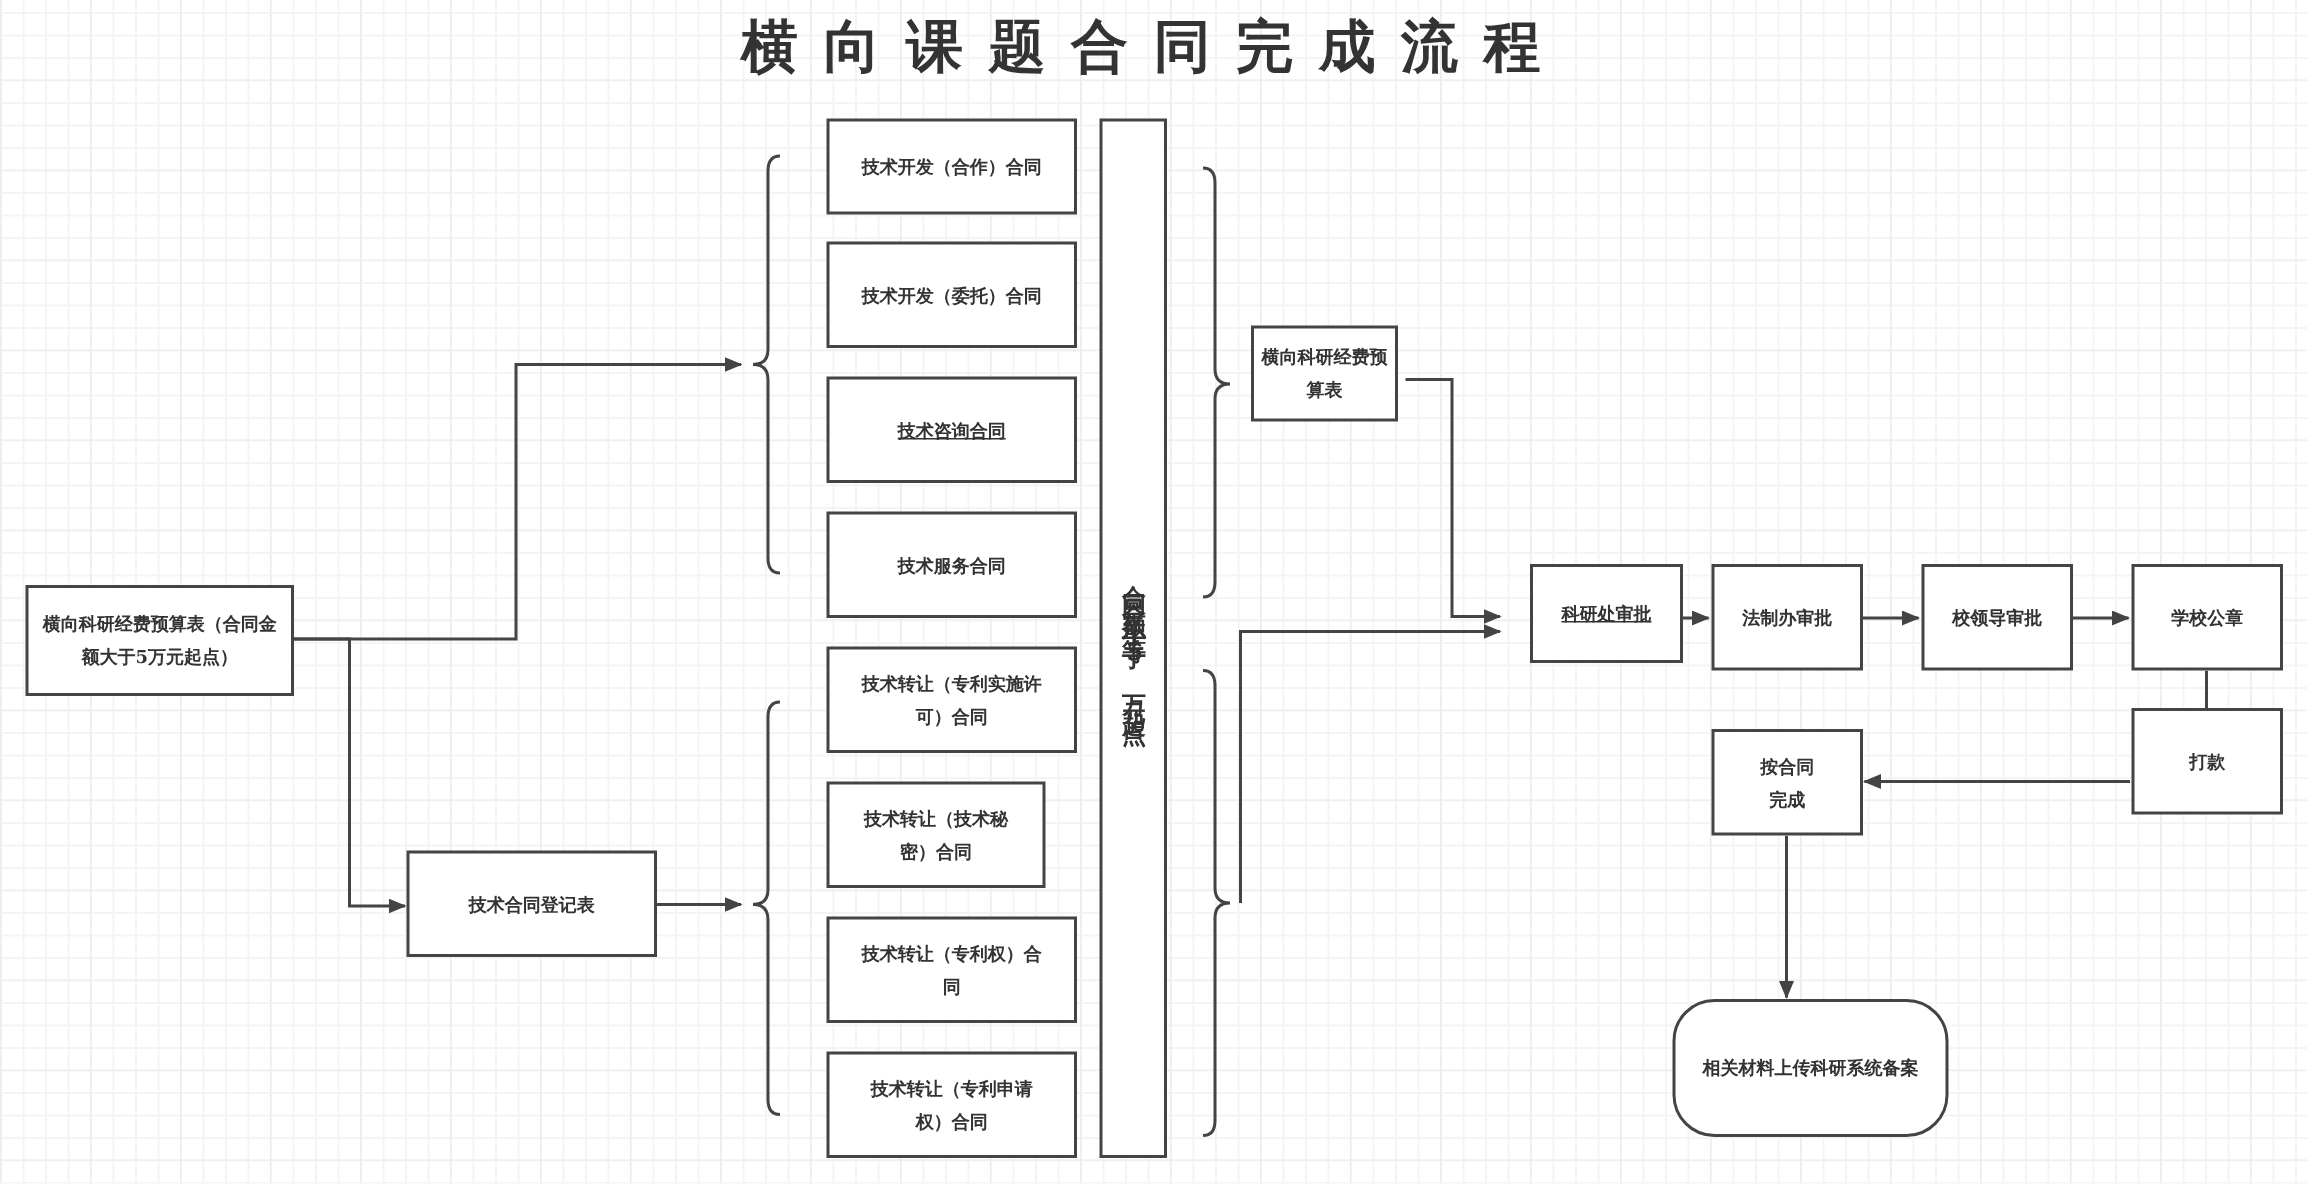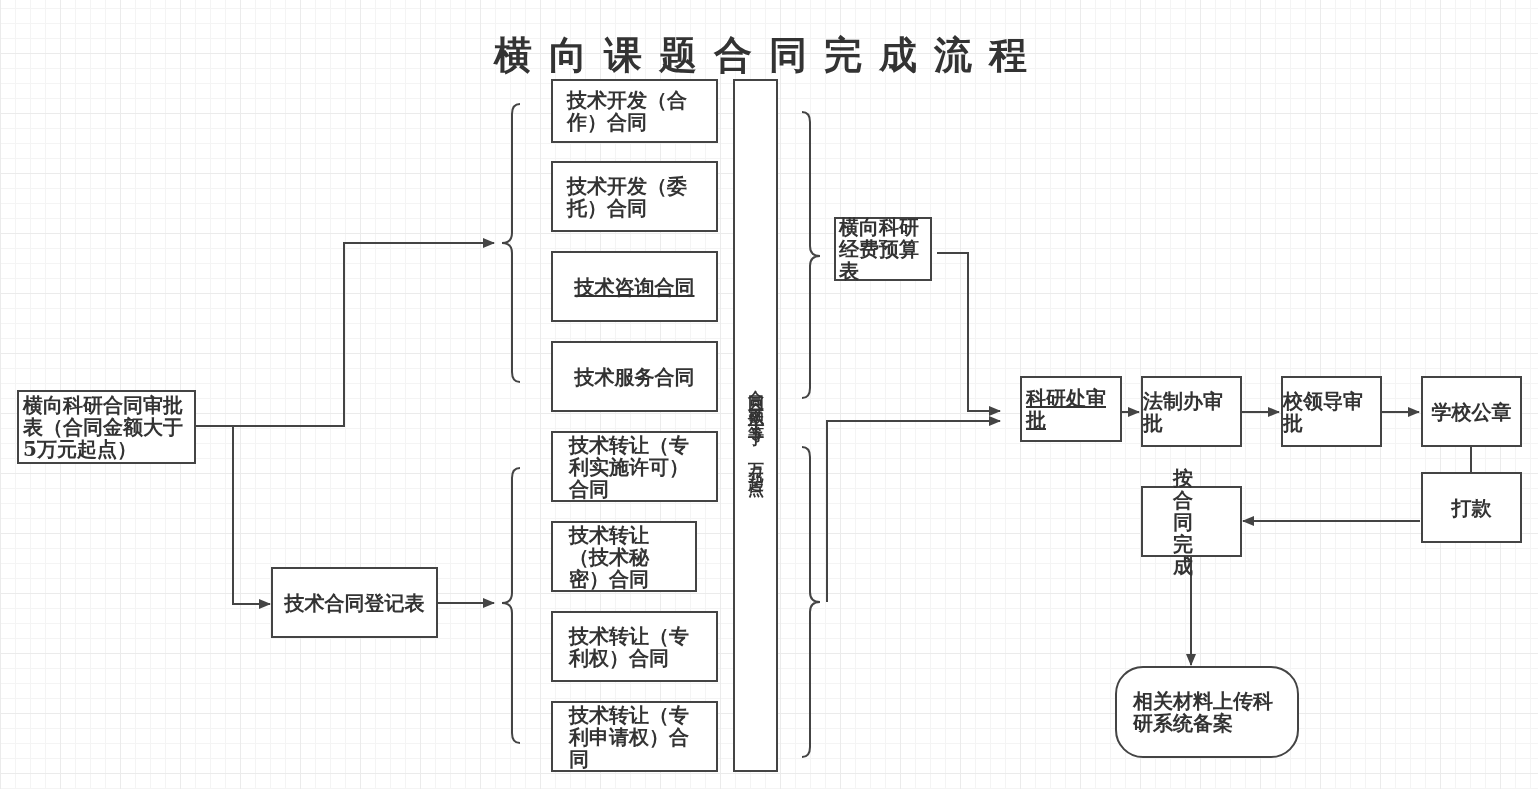--- a/index.html
+++ b/index.html
@@ -13,26 +13,25 @@
       linear-gradient(90deg, #f4f4f4 1px, transparent 1px);
     background-size: 60px 60px, 60px 60px, 15px 15px, 15px 15px;
     background-position: 0 -7px, 0 0, 0 -7px, 0 0;
     font-family:"DejaVu Serif","Liberation Serif", serif;
     color:#333;
   }
   .title {
     position:absolute; left:0; width:1538px; top:6px; text-align:center;
     font-size:38px; font-weight:bold; letter-spacing:17px; color:#333;
     font-family:"DejaVu Serif","Liberation Serif", serif;
-    margin-top:24px;
   }
   .box {
     position:absolute; box-sizing:border-box; background:#fff;
     border:2px solid #444; display:flex; align-items:center; justify-content:center;
-    text-align:left; font-size:20px; font-weight:bold; line-height:22px; color:#333;
+    text-align:center; font-size:12px; font-weight:bold; line-height:22px; color:#333;
     padding:0 4px;
   }
   .vbox {
     position:absolute; box-sizing:border-box; background:#fff; border:2px solid #444;
     display:flex; align-items:center; justify-content:center;
   }
   .vtext {
     writing-mode:vertical-rl; text-orientation:upright; font-size:16px; font-weight:bold;
     letter-spacing:6px; color:#333;
   }
@@ -74,21 +73,21 @@
     <path d="M1382,412 H1419" marker-end="url(#arr)"></path>
 
     <path d="M1471,447 V485" marker-end="url(#arr)"></path>
 
     <path d="M1420,521 H1243" marker-end="url(#arr)"></path>
 
     <path d="M1191,557 V665" marker-end="url(#arr)"></path>
   </g>
 </svg>
 
-<div class="box" style="left:17px;top:390px;width:179px;height:74px;">横向科研合同审批表（合同金额大于5万元起点）</div>
+<div class="box" style="left:17px;top:390px;width:179px;height:74px;">横向科研经费预算表（合同金额大于5万元起点）</div>
 
 <div class="box" style="left:271px;top:567px;width:167px;height:71px;">技术合同登记表</div>
 
 <div class="box" style="left:551px;top:79px;width:167px;height:64px;padding:0 14px;">技术开发（合作）合同</div>
 <div class="box" style="left:551px;top:161px;width:167px;height:71px;padding:0 14px;">技术开发（委托）合同</div>
 <div class="box" style="left:551px;top:251px;width:167px;height:71px;text-decoration:underline;">技术咨询合同</div>
 <div class="box" style="left:551px;top:341px;width:167px;height:71px;">技术服务合同</div>
 
 <div class="box" style="left:551px;top:431px;width:167px;height:71px;padding:0 16px;">技术转让（专利实施许可）合同</div>
 <div class="box" style="left:551px;top:521px;width:146px;height:71px;padding:0 16px;">技术转让（技术秘密）合同</div>

